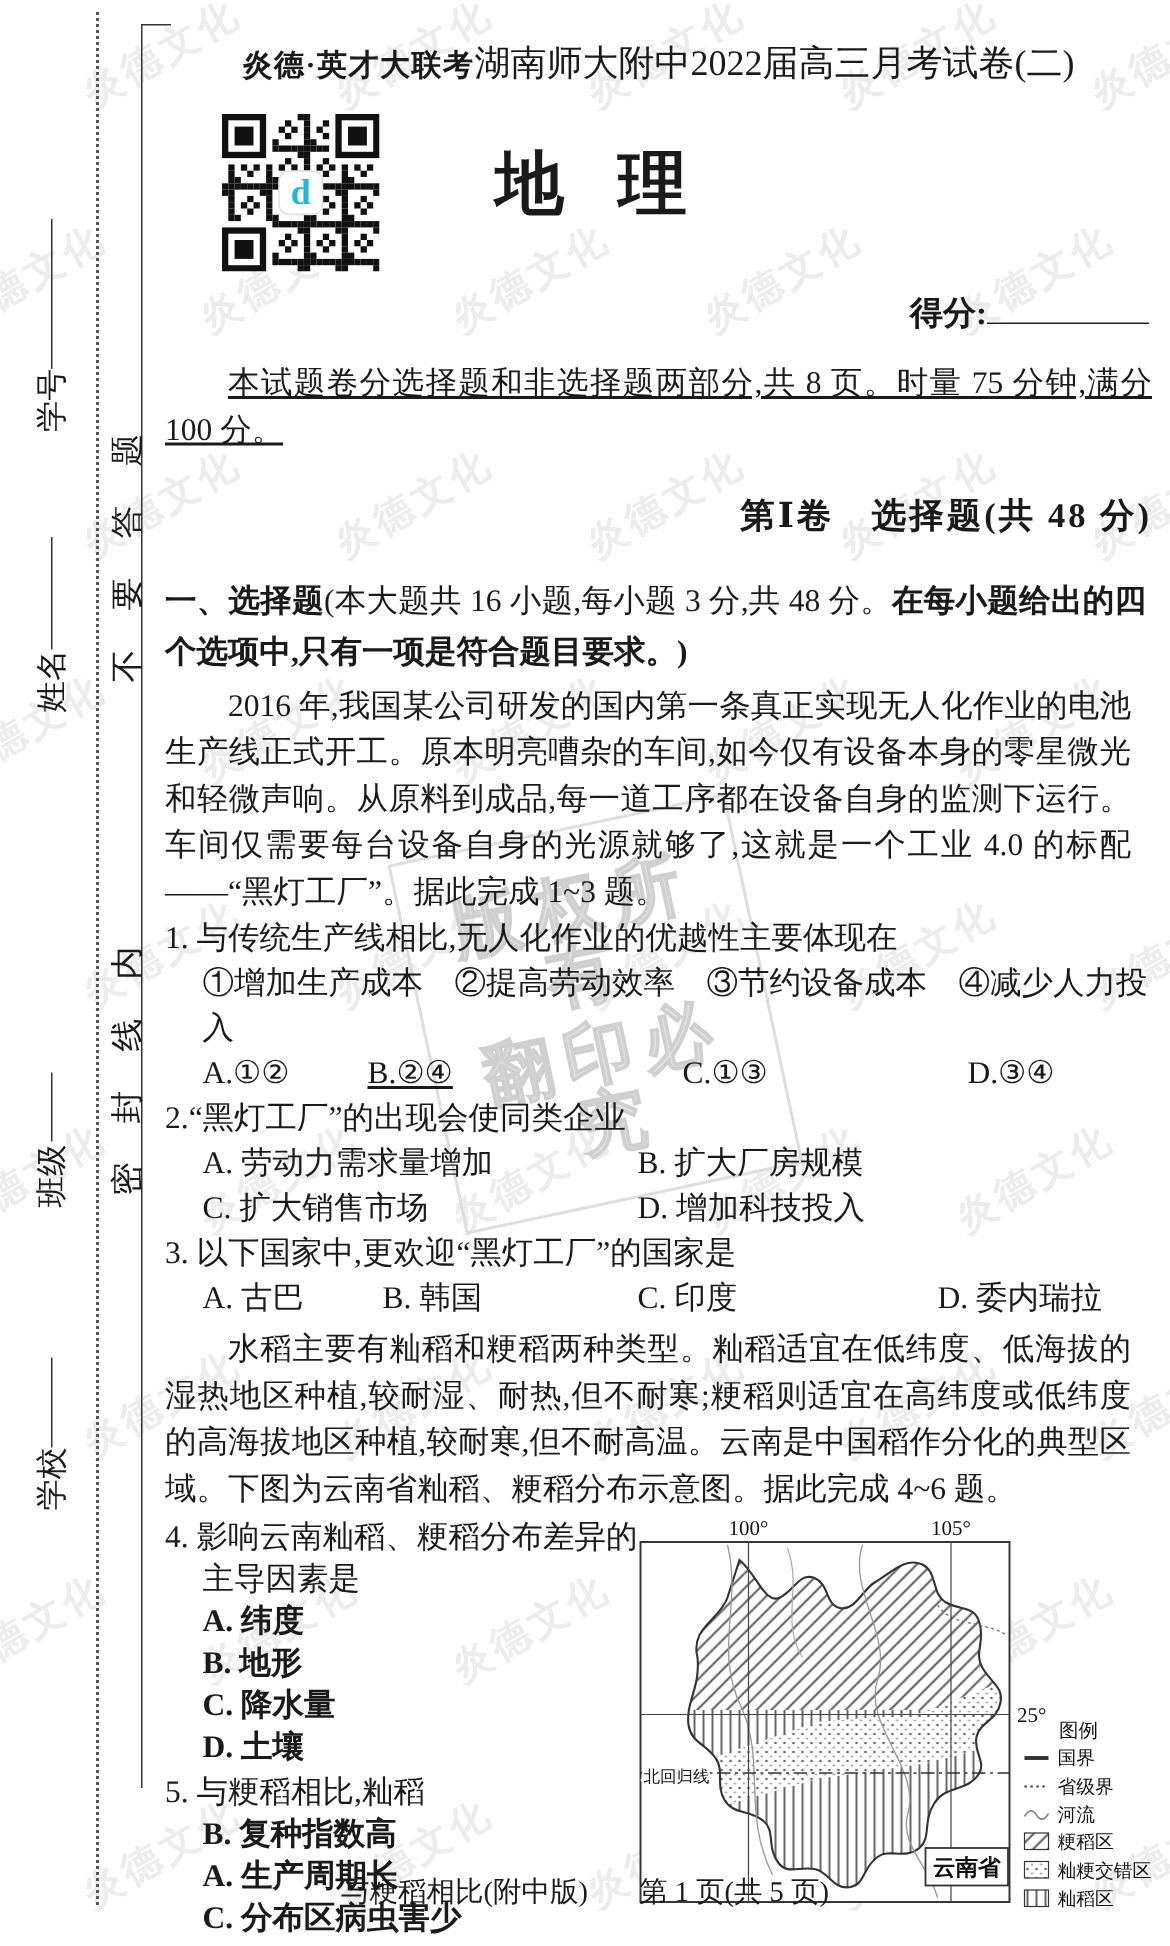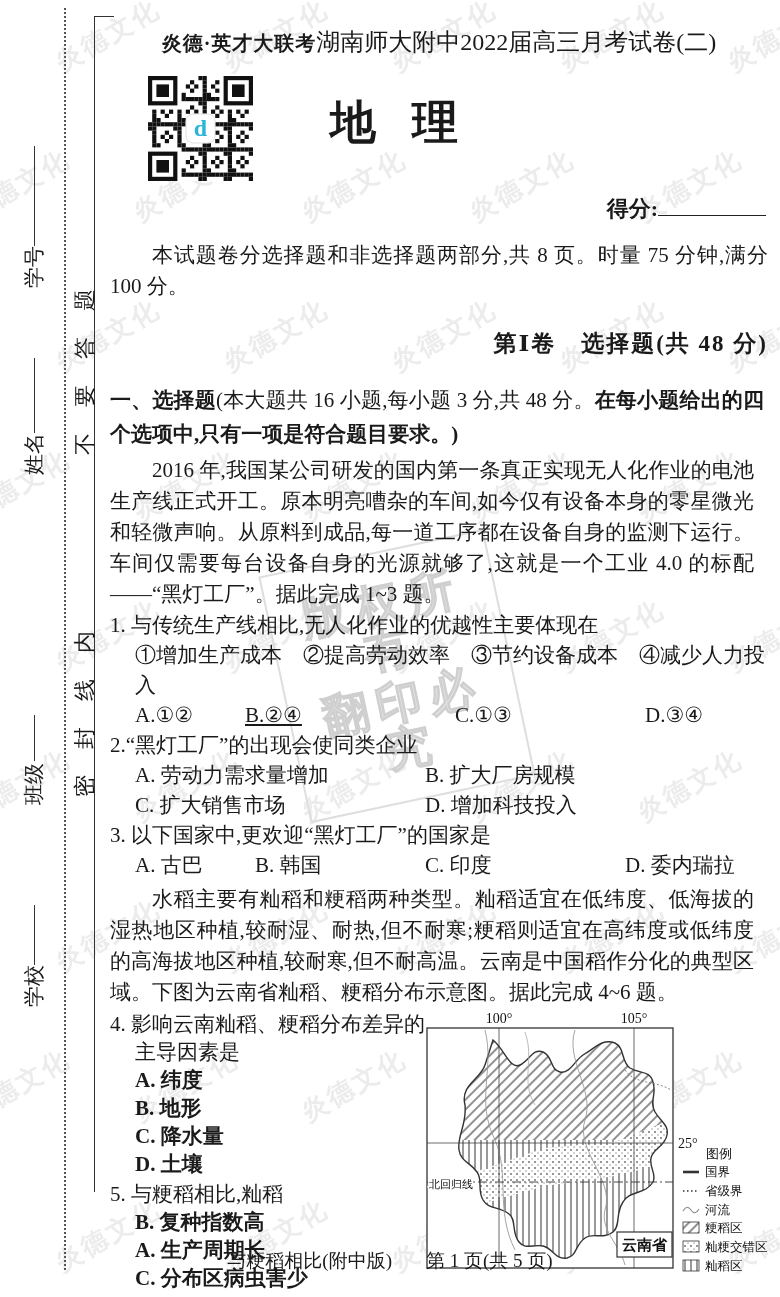--- a/index.html
+++ b/index.html
@@ -28,21 +28,21 @@
   
   .content{position:absolute;left:110px;top:0;width:658px;z-index:2;}
   .h1{margin-top:26px;text-align:center;white-space:nowrap;}
   .h1 .brand{font-size:20px;font-weight:bold;letter-spacing:1px;}
   .h1 .rest{font-size:24px;}
   .header-row{position:relative;height:182px;}
   #qr{position:absolute;left:38px;top:18px;}
   .subject{position:absolute;left:0;right:90px;top:34px;text-align:center;font-size:46px;font-weight:bold;letter-spacing:36px;text-indent:36px;}
   .score{position:absolute;right:2px;top:136px;font-size:22px;font-weight:bold;}
   .score .line{display:inline-block;width:108px;border-bottom:1.8px solid #222;height:20px;}
-  .intro{margin:0;font-size:21px;line-height:31px;text-indent:2em;text-align:justify;}
+  .intro{margin:0;font-size:21px;line-height:31px;text-indent:2em;text-align:justify;text-decoration:underline;}
   .sec-title{margin:26px 0 0 0;text-align:right;font-size:23px;font-weight:bold;letter-spacing:2px;}
   .rulep{margin:24px 4px 0 0;font-size:21px;line-height:34px;text-align:justify;}
   .rulep .b{font-weight:bold;}
   .passage{margin:4px 14px 0 0;font-size:21px;line-height:31px;text-indent:2em;text-align:justify;}
   .q{font-size:21px;line-height:30px;}
   .q .stem{padding-left:25px;text-indent:-25px;}
   .q .items{padding-left:25px;}
   .optrow{padding-left:25px;white-space:nowrap;}
   .optrow span{display:inline-block;}
   .q1o .o0{width:110px;} .q1o .o1{width:210px;text-decoration:underline;} .q1o .o2{width:190px;}

